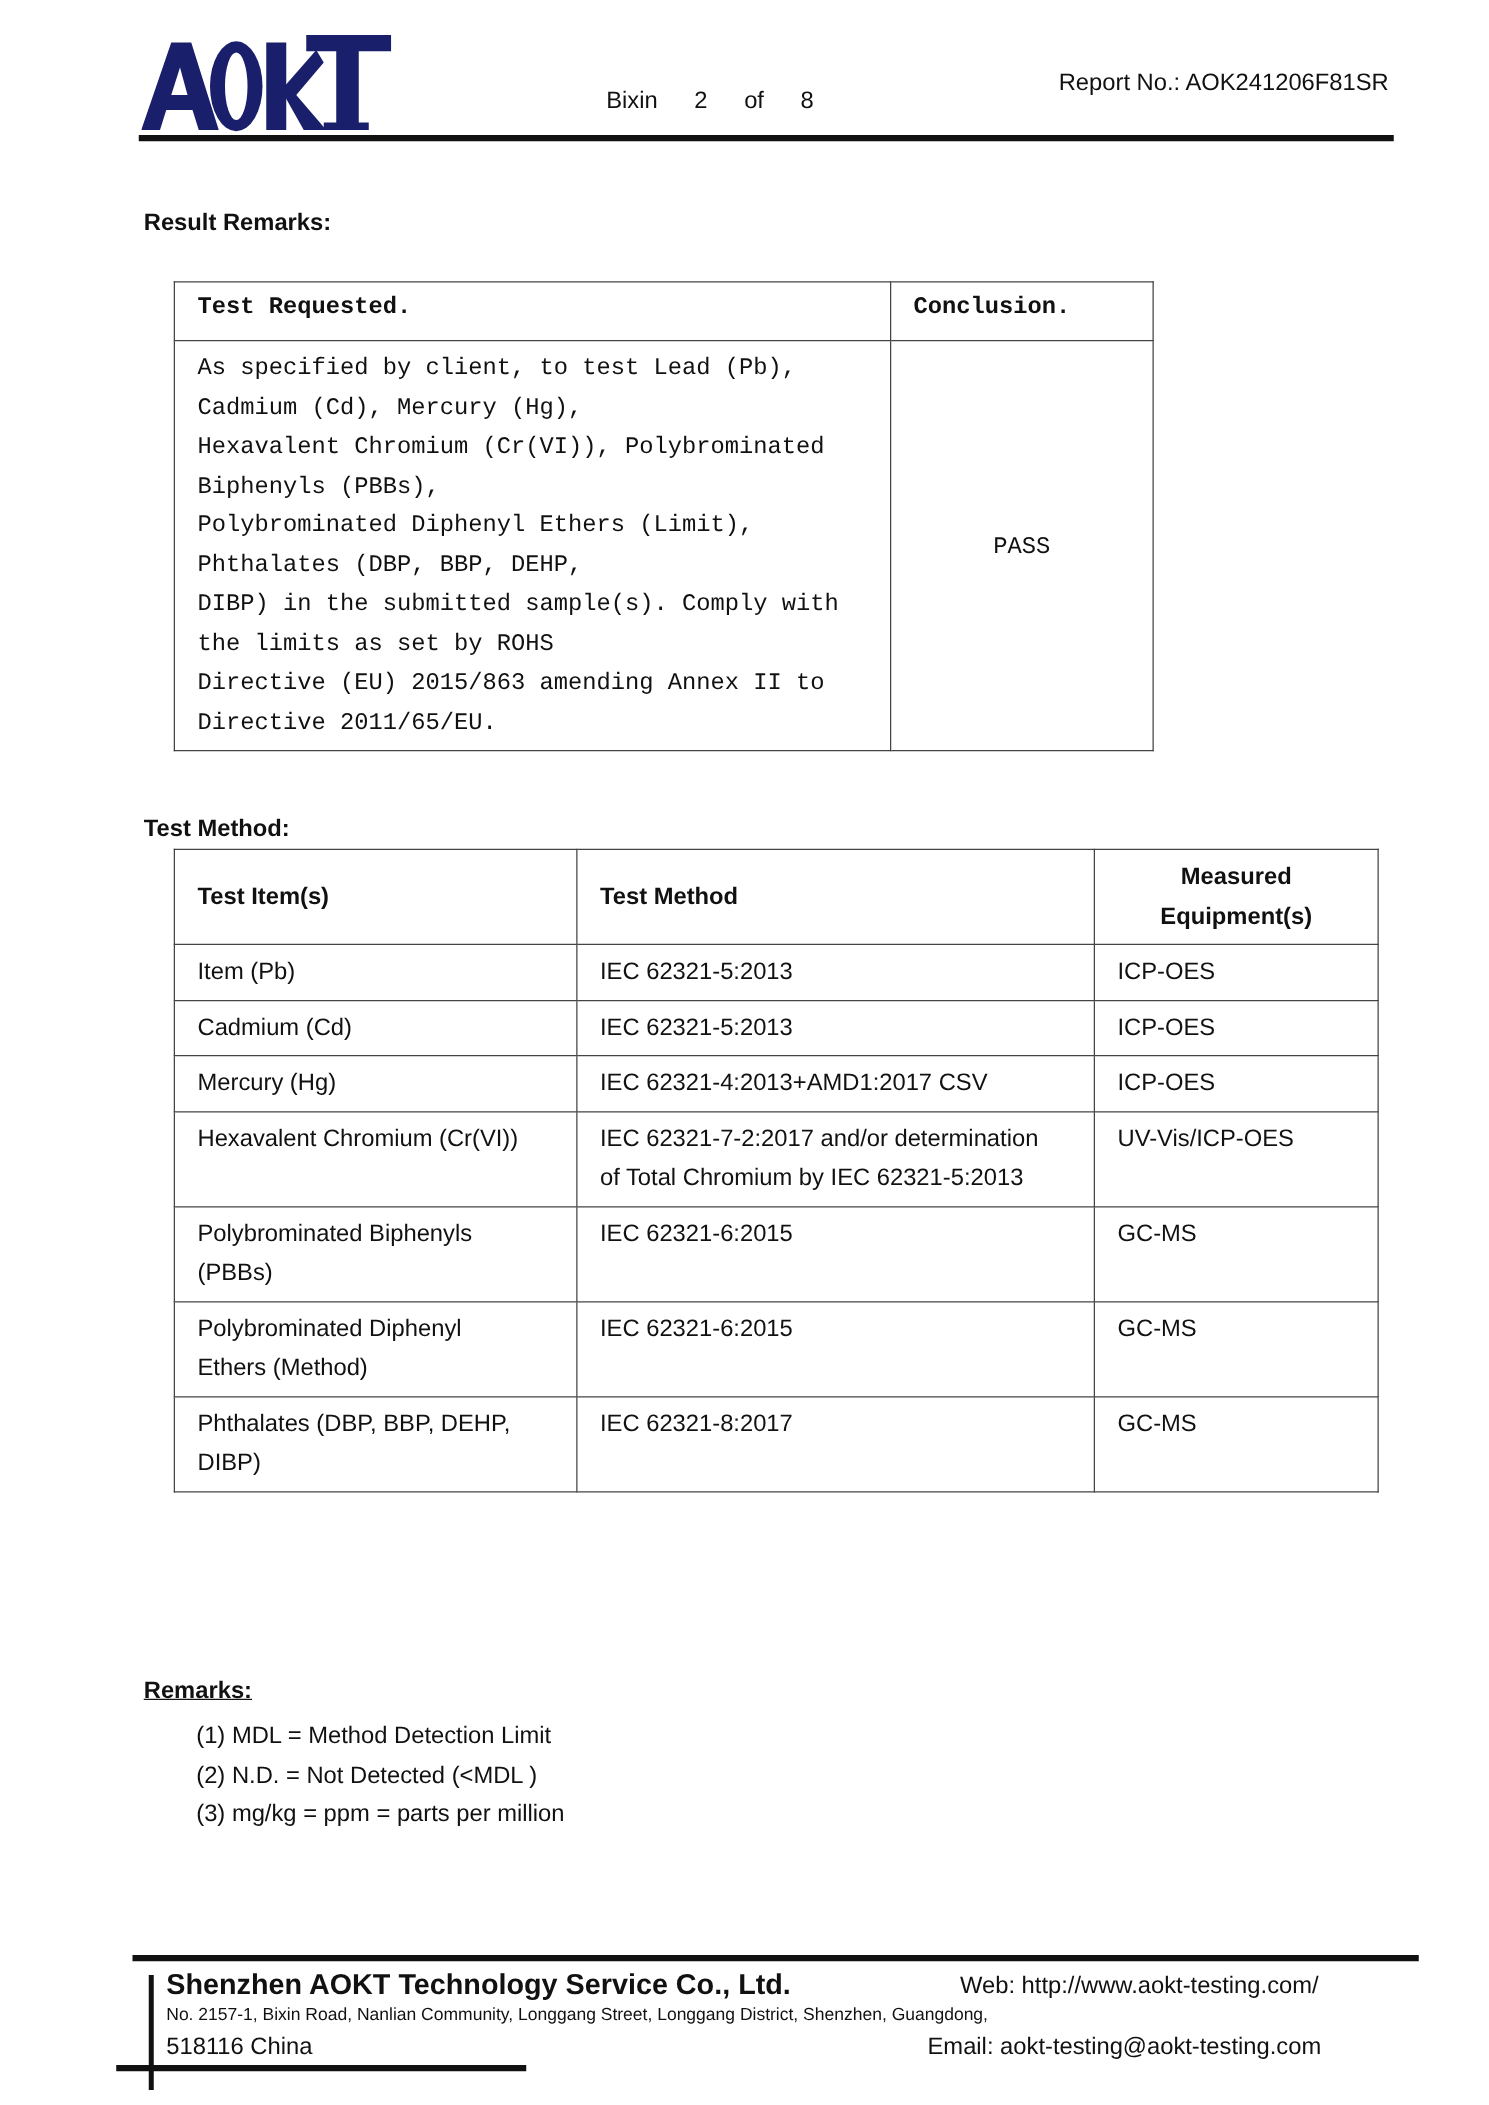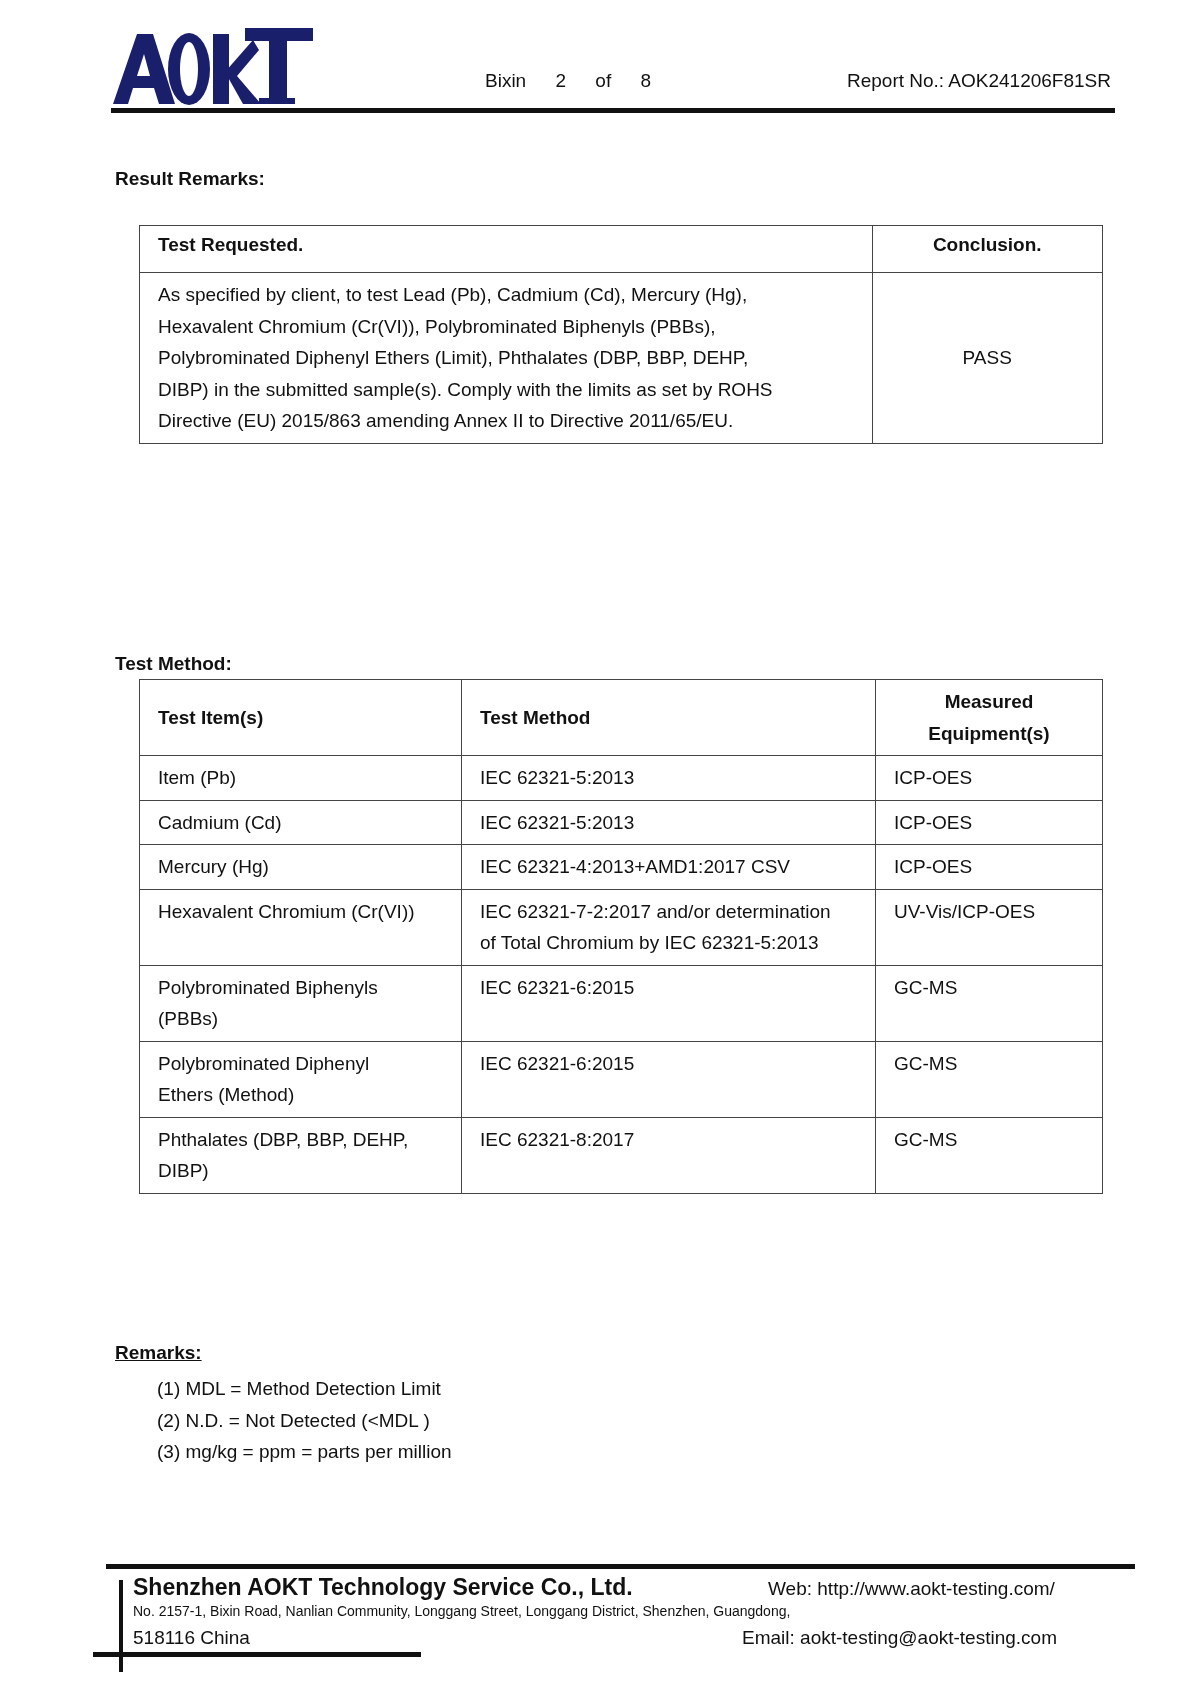--- a/index.html
+++ b/index.html
@@ -7,35 +7,35 @@
     width: 1191px; height: 1684px; position: relative; overflow: hidden;
     font-family: "Liberation Sans", sans-serif; color: #111;
   }
   .abs { position: absolute; }
 
   
   .logo { left: 113px; top: 28px; width: 200px; height: 78px; }
   .header-rule { left: 111px; top: 108px; width: 1004px; height: 5px; background: #111; }
   .page-info { left: 485px; top: 70px; font-size: 19px; word-spacing: 10px; }
   .page-info span { margin-right: 14px; }
-  .report-no { right: 80px; top: 70px; font-size: 19px; }
+  .report-no { right: 80px; top: 56px; font-size: 19px; }
 
   
   .section-title { font-weight: bold; font-size: 19px; }
 
   
   table { border-collapse: collapse; position: absolute; font-size: 19px; }
   td, th { border: 1.5px solid #444; vertical-align: top; }
   th { font-weight: bold; text-align: left; }
 
-  #summary-table { left: 139px; top: 225px; width: 964px; }
+  #summary-table { left: 139px; top: 225px; width: 784px; font-family: Liberation Mono, monospace; }
   #summary-table th { height: 38px; padding: 8px 18px 0 18px; vertical-align: top; }
   #summary-table td.req { padding: 6px 18px 6px 18px; line-height: 31.5px; width: 699px; }
   #summary-table td.concl { text-align: center; vertical-align: middle; width: 228px; }
-  #summary-table th.concl-h { text-align: center; }
+  #summary-table th.concl-h { text-align: left; }
 
   #method-table { left: 139px; top: 679px; width: 964px; }
   #method-table th { vertical-align: middle; padding: 6px 18px; line-height: 31.5px; height: 58px; }
   #method-table th.c3 { text-align: center; }
   #method-table td { padding: 6px 18px 6px 18px; line-height: 31.5px; }
   #method-table td.c3 { }
   #method-table td.single { height: 26px; }
   #method-table td.double { height: 57px; }
 
   

